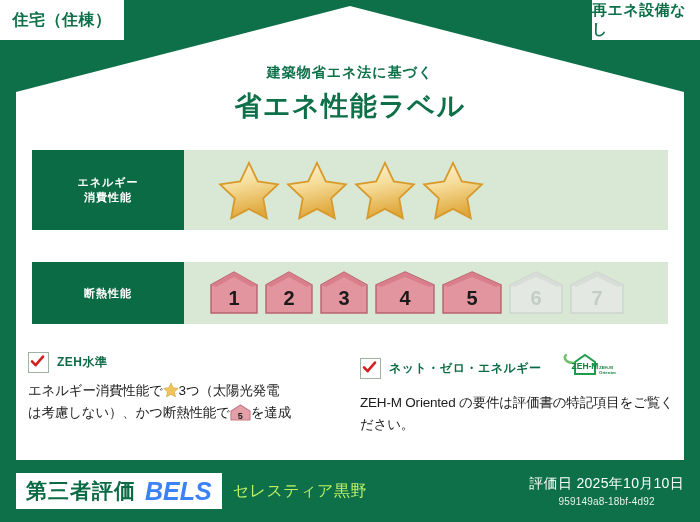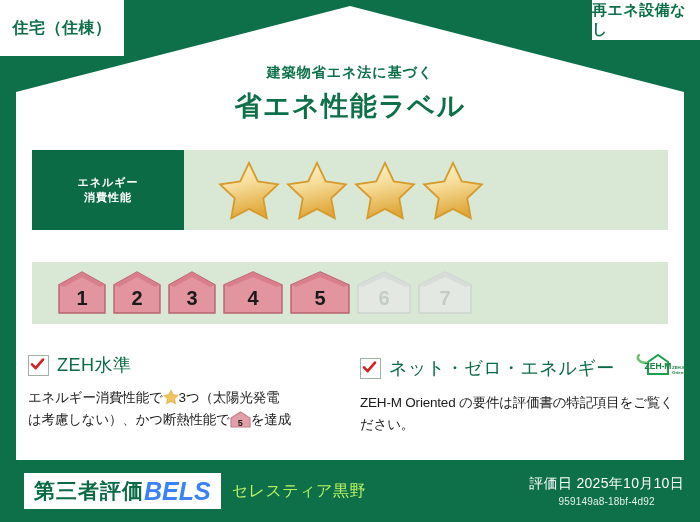--- a/index.html
+++ b/index.html
@@ -21,21 +21,21 @@
   }
   
   .corner-tag{
     position:absolute;z-index:5;
     background:#ffffff;
     color:#0d7049;
     font-weight:bold;
     display:flex;align-items:center;justify-content:center;
     letter-spacing:.5px;
   }
-  #tag-left{left:0;top:0;width:124px;height:56px;font-size:16px;}
+  #tag-left{left:0;top:0;width:124px;height:40px;font-size:16px;}
   #tag-right{right:0;top:0;width:108px;height:40px;font-size:15px;}
 
   
   .head-wrap{position:absolute;z-index:6;left:0;right:0;top:64px;text-align:center;}
   #subtitle{
     color:#0d7049;font-size:14px;font-weight:bold;letter-spacing:1px;margin:0;
   }
   #maintitle{
     color:#0d7049;font-size:27px;font-weight:bold;letter-spacing:1.5px;
     margin:6px 0 0 0;
@@ -76,39 +76,39 @@
   }
   #crit-left{left:28px;width:312px;}
   #crit-right{left:360px;width:320px;}
   .crit-head{display:flex;align-items:center;gap:8px;margin-bottom:7px;}
   .chk{
     width:19px;height:19px;flex:0 0 19px;border:1.5px solid #9fb3a5;background:#fff;
     position:relative;
   }
   .chk svg{position:absolute;left:1px;top:1px;}
   .crit-title{
-    color:#0a6b45;font-weight:normal;font-size:18px;letter-spacing:.5px;white-space:nowrap;
+    color:#0a6b45;font-weight:bold;font-size:12px;letter-spacing:.5px;white-space:nowrap;
   }
   .crit-body{font-size:13.5px;color:#1b1b1b;line-height:1.62;letter-spacing:-.2px;}
   .inline-star{display:inline-block;vertical-align:-3px;width:16px;height:16px;}
   .inline-house{display:inline-block;vertical-align:-4px;width:21px;height:17px;position:relative;}
   .inline-house .n{
     position:absolute;left:0;right:0;bottom:0px;text-align:center;
     font-size:9px;font-weight:bold;color:#222;line-height:1;
   }
   .zehm-logo{display:inline-block;vertical-align:-10px;margin-left:4px;}
 
   
   #footer{
     position:absolute;left:0;right:0;bottom:0;height:62px;background:#0d7049;z-index:7;
     display:flex;align-items:center;
   }
   #bels-box{
-    margin-left:24px;background:#fff;height:36px;display:flex;align-items:center;
-    padding:0 10px;
+    margin-left:16px;background:#fff;height:36px;display:flex;align-items:center;
+    padding:0 10px;gap:9px;
   }
   #bels-ja{color:#0a6b45;font-weight:bold;font-size:21px;letter-spacing:1px;}
   #bels-en{color:#3b82f6;font-weight:bold;font-size:25px;letter-spacing:0px;font-style:italic;}
   #bldg-name{color:#bef264;font-size:16px;margin-left:11px;letter-spacing:.5px;}
   #footer-right{margin-left:auto;margin-right:16px;text-align:center;color:#fff;}
   #eval-date{font-size:14px;letter-spacing:.3px;}
   #eval-id{font-size:10px;margin-top:3px;color:#e6f1ea;letter-spacing:.2px;}
 </style>
 </head>
 <body>
@@ -176,20 +176,23 @@
                 <stop offset="100%" stop-color="#e0a83c"></stop>
               </linearGradient>
             </defs>
             <polygon points="12,1.5 15.4,8.7 23.2,9.8 17.5,15.2 18.9,23 12,19.3 5.1,23 6.5,15.2 0.8,9.8 8.6,8.7" fill="url(#sg3)" stroke="#d79a2c" stroke-width="0.7"></polygon>
           </svg>
         </div>
     </div>
   </div>
 
   <div id="row-insul" class="perf-row">
+    <div class="perf-key">
+      <span>断熱性能</span>
+    </div>
     <div class="perf-val">
       <div class="houses" id="houses-container">
           <div class="hbox">
             <svg width="52" height="46" viewBox="0 0 52 46">
               <polygon points="26,2 49,15 49,43 3,43 3,15" fill="#e2959f" stroke="#b8636f" stroke-width="1.4"></polygon>
               <polygon points="26,2 49,15 44,17 26,7 8,17 3,15" fill="#d97f8c"></polygon>
             </svg>
             <span class="hnum">1</span>
           </div>
           <div class="hbox">

